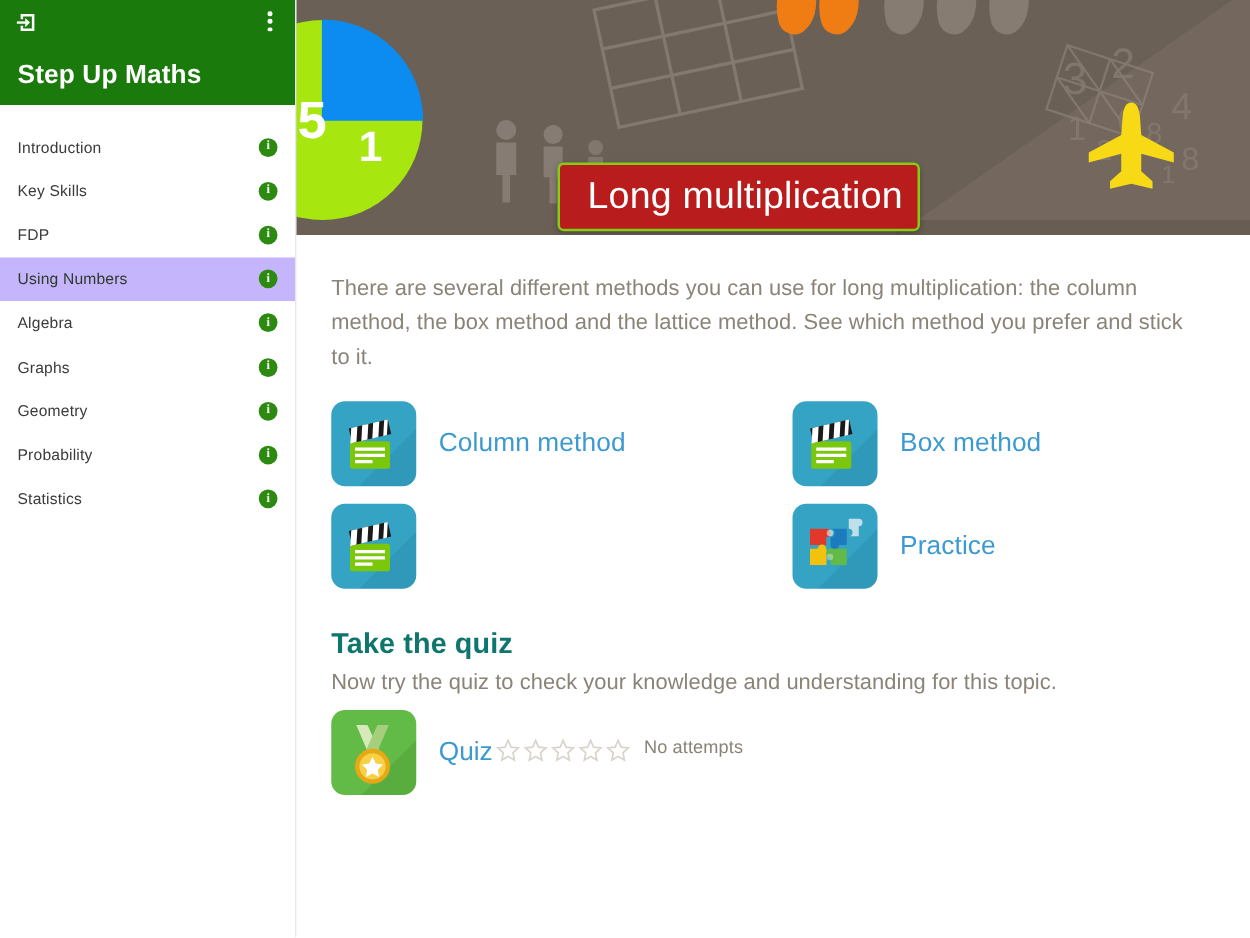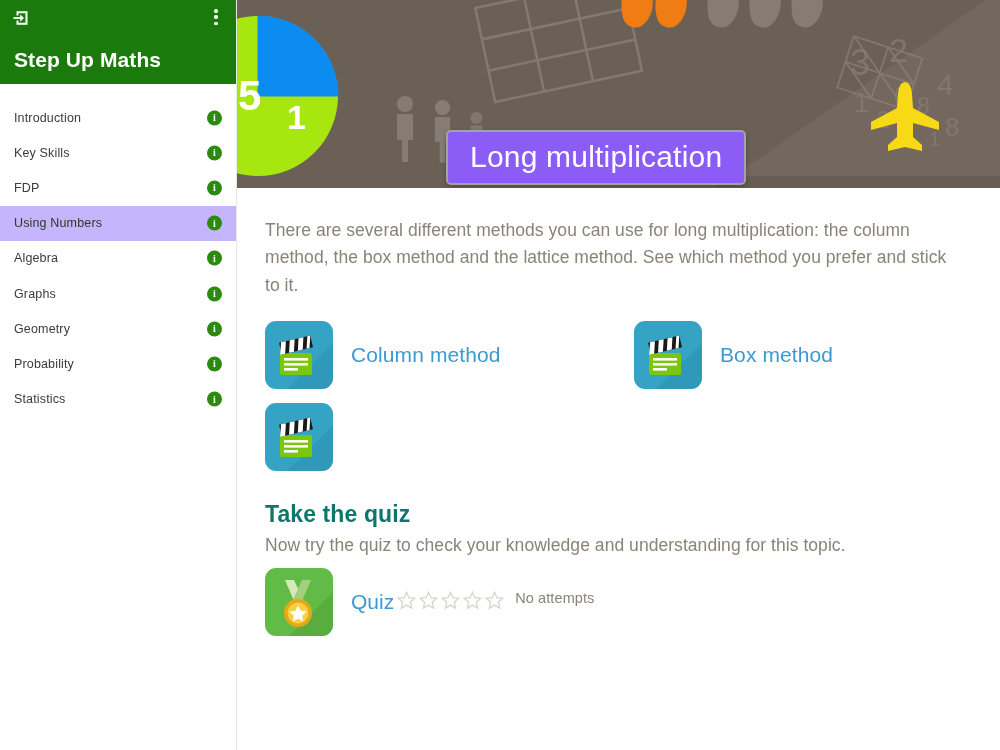--- a/index.html
+++ b/index.html
@@ -109,24 +109,24 @@
     position: absolute;
     left: -63px; top: 12px;
     width: 168px; height: 168px;
     z-index: 3;
   }
 
   
   .title-plate {
     position: absolute;
     left: 209px; bottom: 3px;
-    background: #8b5cf6;
-    border: 2px solid #a3a3a3;
+    background: #b91c1c;
+    border: 2px solid #84cc16;
     border-radius: 5px;
-    padding: 9px 22px 11px 22px;
+    padding: 9px 12px 11px 22px;
     z-index: 4;
     box-shadow: 0 2px 5px rgba(0,0,0,0.25);
   }
   .title-plate h1 {
     color: #ffffff;
     font-size: 30px;
     font-weight: normal;
     letter-spacing: 0.2px;
     line-height: 1.05;
     white-space: nowrap;
@@ -456,20 +456,41 @@
                 <path d="M17 18 l5 0 l-3.5 12 l-5 0 z"></path>
                 <path d="M26 18 l5 0 l-3.5 12 l-5 0 z"></path>
                 <path d="M35 18 l5 0 l-3.5 12 l-5 0 z"></path>
                 <path d="M44 18 l3 0 l-3.5 12 l-3 0 z"></path>
               </g>
             </g>
           </svg>
         </span>
       </div>
 
+      <div class="link-cell">
+        <span class="res-icon puzzle">
+          <svg width="68" height="68" viewBox="0 0 68 68">
+            <path d="M68 20 L68 68 L20 68 Z" fill="#2b8fae" opacity="0.45"></path>
+
+            <path d="M45 12 h8 a3 3 0 1 1 0 6 v8 h-8 a3 3 0 1 0 0 -6 z" fill="#bfe0ea"></path>
+
+            <path d="M14 20 h13 a3.4 3.4 0 1 1 0 6.8 v6.2 h-13 z" fill="#e0392b"></path>
+
+            <path d="M30.4 26.8 a3.4 3.4 0 1 0 0 -6.8 h13 v13 h-6.2 a3.4 3.4 0 1 1 -6.8 0 z" fill="#1c7bbd"></path>
+
+            <path d="M14 36 h6.2 a3.4 3.4 0 1 1 6.8 0 h0.2 v13 h-13.2 z" fill="#f2c20c"></path>
+
+            <path d="M30.4 36 h13 v13 h-13 v-6.2 a3.4 3.4 0 1 1 0 -6.8 z" fill="#62bb46"></path>
+
+            <circle cx="30" cy="23.4" r="2.6" fill="#ffffff" opacity="0.55"></circle>
+            <circle cx="30" cy="42.6" r="2.6" fill="#ffffff" opacity="0.35"></circle>
+          </svg>
+        </span>
+        <span class="res-label">Practice</span>
+      </div>
 
     </div>
 
     <section class="quiz-section">
       <h2 class="quiz-heading">Take the quiz</h2>
       <p class="quiz-sub">Now try the quiz to check your knowledge and understanding for this topic.</p>
 
       <div class="quiz-row">
         <span class="res-icon quiz">
           <svg width="68" height="68" viewBox="0 0 68 68">

